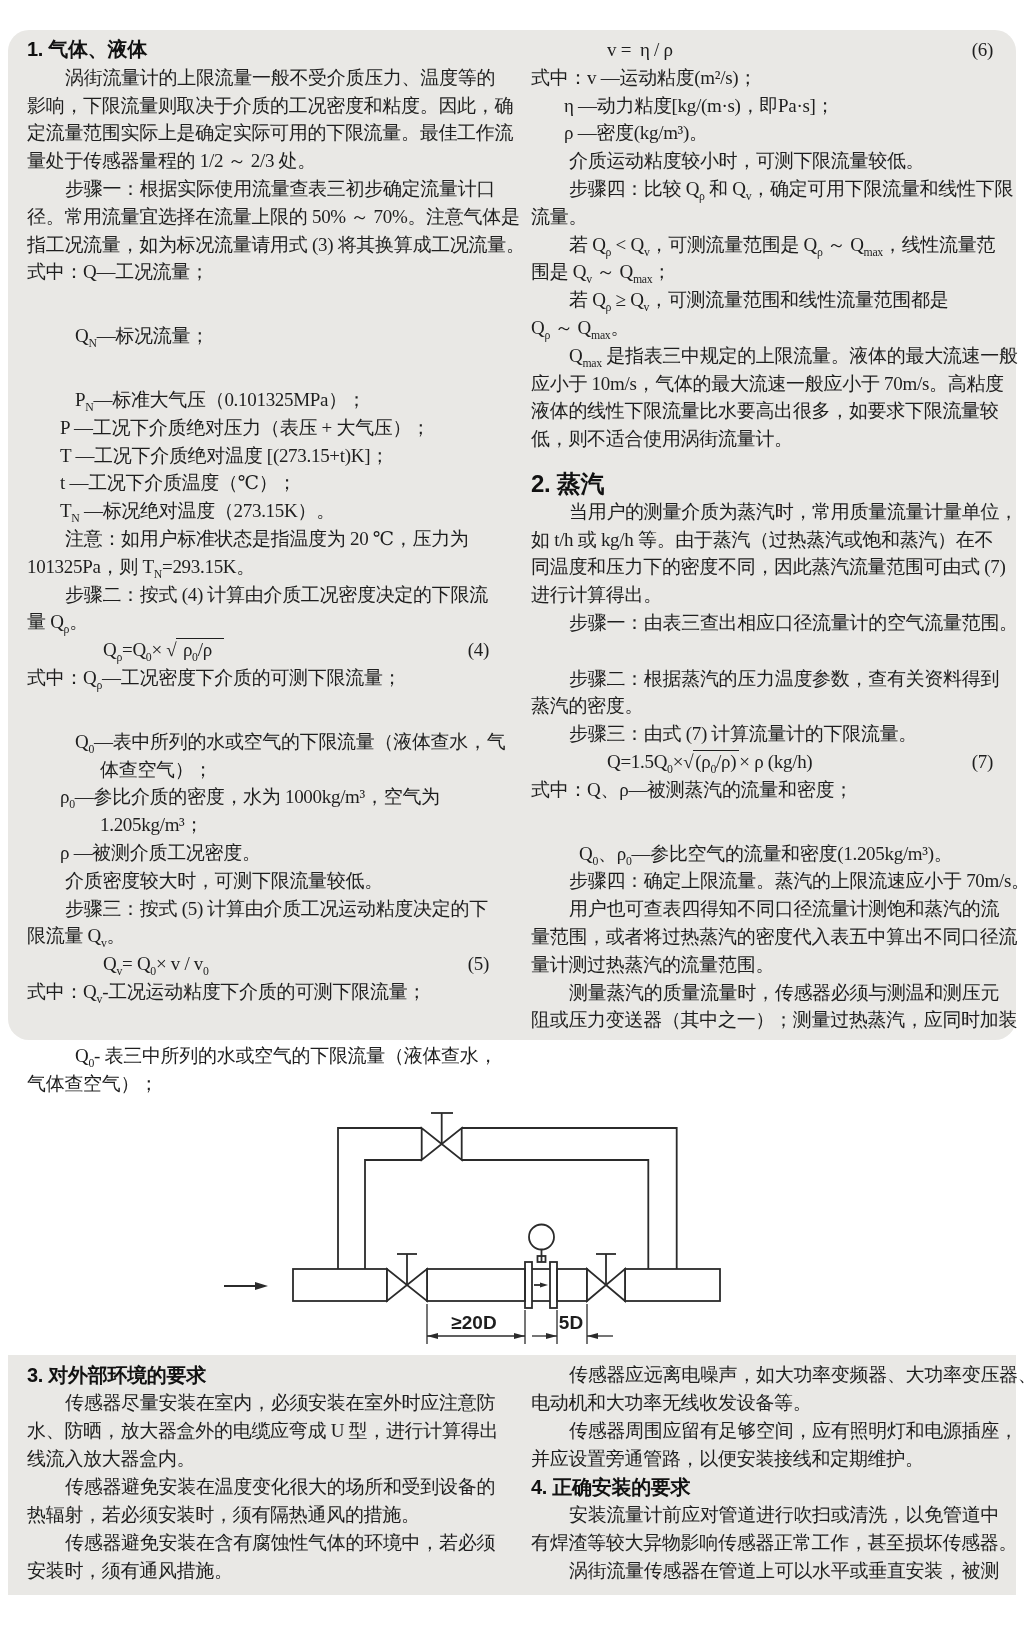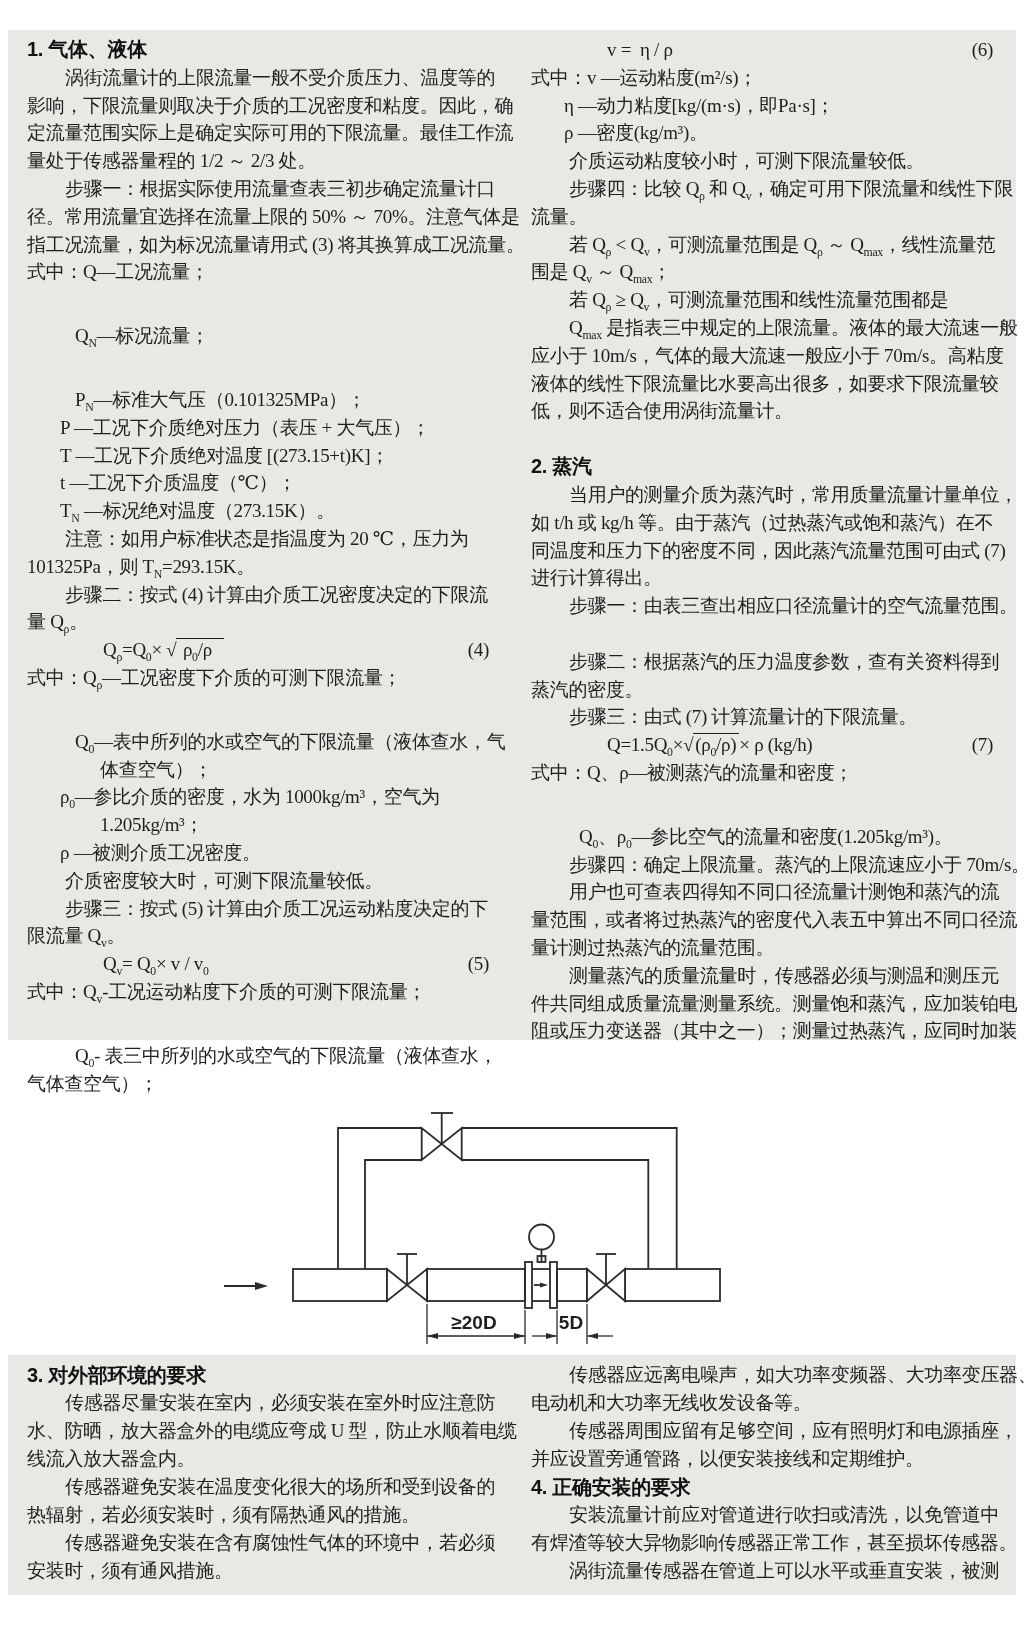--- a/index.html
+++ b/index.html
@@ -10,37 +10,37 @@
     font-family:"Liberation Serif","DejaVu Serif",serif;
     color:#1e1e1e;
     overflow:hidden;
   }
   .panel{
     position:absolute;
     left:8px;width:1008px;
     background:#e9e8e5;
     box-sizing:border-box;
   }
-  .panel-top{top:30px;height:1010px;padding:6px 0 0 19px;}
+  .panel-top{top:30px;height:1010px;padding:6px 0 0 19px;border-radius:21px;}
   .panel-bottom{top:1355px;height:240px;padding:6px 0 0 19px;}
   .cols{display:flex;gap:38px;}
   .col{width:466px;flex:0 0 466px;overflow:visible;}
   .ln{
     font-size:19px;line-height:27.8px;height:27.8px;
     white-space:nowrap;letter-spacing:-0.3px;
   }
   .panel-bottom .ln{line-height:28px;height:28px;}
   .ln.head{
     font-family:"Liberation Sans","DejaVu Sans",sans-serif;
     font-weight:700;font-size:20px;color:#111;
   }
   .ln.headgap{
     font-family:"Liberation Sans","DejaVu Sans",sans-serif;
-    font-weight:700;font-size:20px;color:#111;
-    margin-top:28px;
+    font-weight:700;font-size:24px;color:#111;
+    margin-top:17px;
   }
   .ln.p{text-indent:38px;}
   .ln.h1{padding-left:33px;}
   .ln.h2{padding-left:48px;margin-top:36px;}
   .ln.h3{padding-left:73px;}
   .ln.f{display:flex;}
   .fx{margin-left:76px;}
   .fnum{margin-left:auto;padding-right:4px;}
   sub{font-size:0.62em;line-height:0;}
   .rad{display:inline;}
@@ -117,20 +117,21 @@
           </div>
           <div class="ln w">式中：v —运动粘度(m²/s)；</div>
           <div class="ln h1">η —动力粘度[kg/(m·s)，即Pa·s]；</div>
           <div class="ln h1">ρ —密度(kg/m³)。</div>
           <div class="ln p">介质运动粘度较小时，可测下限流量较低。</div>
           <div class="ln p">步骤四：比较 Q<sub>ρ</sub> 和 Q<sub>v</sub>，确定可用下限流量和线性下限</div>
           <div class="ln w">流量。</div>
           <div class="ln p">若 Q<sub>ρ</sub> &lt; Q<sub>v</sub>，可测流量范围是 Q<sub>ρ</sub> ～ Q<sub>max</sub>，线性流量范</div>
           <div class="ln w">围是 Q<sub>v</sub> ～ Q<sub>max</sub>；</div>
           <div class="ln p">若 Q<sub>ρ</sub> ≥ Q<sub>v</sub>，可测流量范围和线性流量范围都是</div>
+          <div class="ln w">Q<sub>ρ</sub> ～ Q<sub>max</sub>。</div>
           <div class="ln p">Q<sub>max</sub> 是指表三中规定的上限流量。液体的最大流速一般</div>
           <div class="ln w">应小于 10m/s，气体的最大流速一般应小于 70m/s。高粘度</div>
           <div class="ln w">液体的线性下限流量比水要高出很多，如要求下限流量较</div>
           <div class="ln w">低，则不适合使用涡街流量计。</div>
           <div class="ln headgap">2. 蒸汽</div>
           <div class="ln p">当用户的测量介质为蒸汽时，常用质量流量计量单位，</div>
           <div class="ln w">如 t/h 或 kg/h 等。由于蒸汽（过热蒸汽或饱和蒸汽）在不</div>
           <div class="ln w">同温度和压力下的密度不同，因此蒸汽流量范围可由式 (7)</div>
           <div class="ln w">进行计算得出。</div>
           <div class="ln p">步骤一：由表三查出相应口径流量计的空气流量范围。</div>
@@ -142,21 +143,20 @@
             <span class="fx">Q=1.5Q<sub>0</sub>×<span class="rad">√<span class="rv">(ρ<sub>0</sub>/ρ)</span></span>× ρ (kg/h)</span>
             <span class="fnum">(7)</span>
           </div>
           <div class="ln w">式中：Q、ρ—被测蒸汽的流量和密度；</div>
           <div class="ln h2">Q<sub>0</sub>、ρ<sub>0</sub>—参比空气的流量和密度(1.205kg/m³)。</div>
           <div class="ln p">步骤四：确定上限流量。蒸汽的上限流速应小于 70m/s。</div>
           <div class="ln p">用户也可查表四得知不同口径流量计测饱和蒸汽的流</div>
           <div class="ln w">量范围，或者将过热蒸汽的密度代入表五中算出不同口径流</div>
           <div class="ln w">量计测过热蒸汽的流量范围。</div>
           <div class="ln p">测量蒸汽的质量流量时，传感器必须与测温和测压元</div>
-          <div class="ln w">件共同组成质量流量测量系统。测量饱和蒸汽，应加装铂电</div>
           <div class="ln w">阻或压力变送器（其中之一）；测量过热蒸汽，应同时加装</div>
         </div>
     </div>
   </div>
 
   <div class="figure-area">
     <svg class="diagram" viewBox="0 0 600 270" fill="none" stroke="#2b2b2b" stroke-width="1.8">
 
       <g>
         <line x1="14" y1="196" x2="48" y2="196"></line>
@@ -234,21 +234,21 @@
     </svg>
 
     <div class="caption">图五 旁通管路图</div>
   </div>
 
   <div class="panel panel-bottom">
     <div class="cols">
       <div class="col">
           <div class="ln head">3. 对外部环境的要求</div>
           <div class="ln p">传感器尽量安装在室内，必须安装在室外时应注意防</div>
-          <div class="ln w">水、防晒，放大器盒外的电缆应弯成 U 型，防止水顺着电缆</div>
+          <div class="ln w">水、防晒，放大器盒外的电缆应弯成 U 型，进行计算得出</div>
           <div class="ln w">线流入放大器盒内。</div>
           <div class="ln p">传感器避免安装在温度变化很大的场所和受到设备的</div>
           <div class="ln w">热辐射，若必须安装时，须有隔热通风的措施。</div>
           <div class="ln p">传感器避免安装在含有腐蚀性气体的环境中，若必须</div>
           <div class="ln w">安装时，须有通风措施。</div>
         </div>
       <div class="col">
           <div class="ln p">传感器应远离电噪声，如大功率变频器、大功率变压器、</div>
           <div class="ln w">电动机和大功率无线收发设备等。</div>
           <div class="ln p">传感器周围应留有足够空间，应有照明灯和电源插座，</div>

